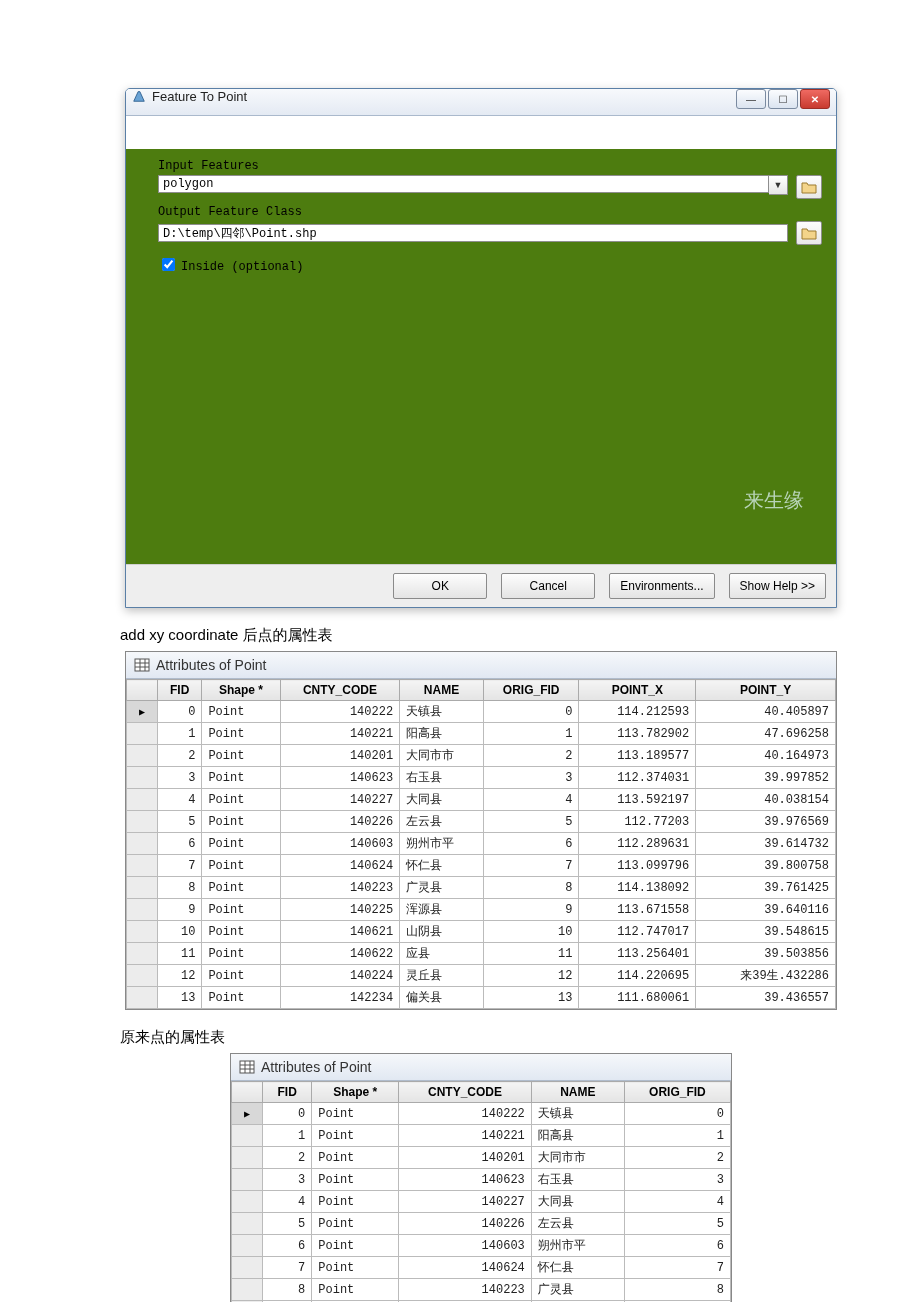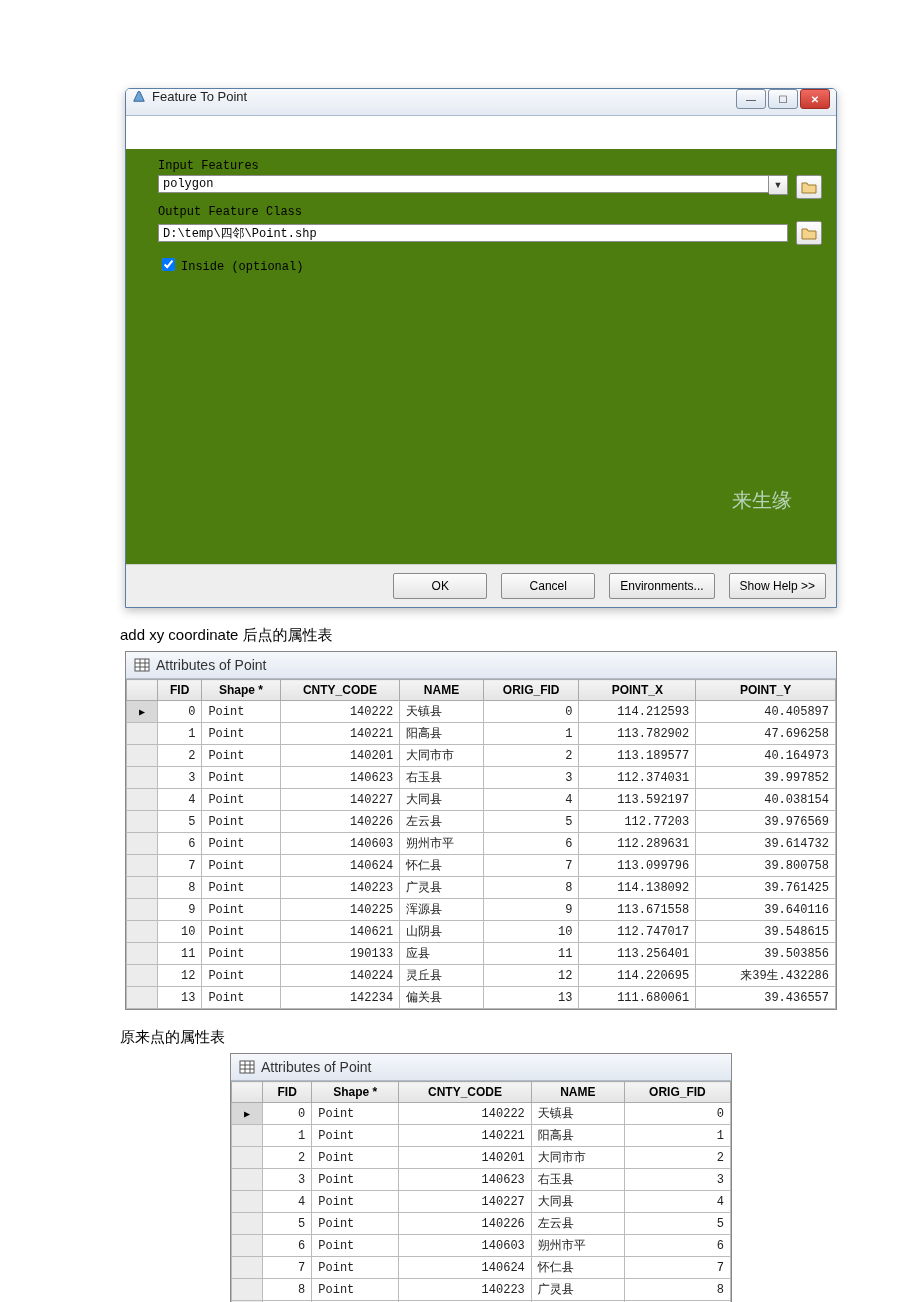--- a/index.html
+++ b/index.html
@@ -80,21 +80,21 @@
     margin-left:8px;
     border:1px solid #8e8e8e;
     border-radius:2px;
     background:linear-gradient(#fdfdfd,#e8e8e8);
     display:flex;align-items:center;justify-content:center;
   }
   .browse-btn svg{width:16px;height:14px;}
   .checkbox-row{margin-top:10px;font-family:"Courier New",monospace;font-size:12px;display:flex;align-items:flex-end;}
   .checkbox-row input{margin-right:6px;}
   .big-empty{height:280px;position:relative;}
-  .watermark1{position:absolute;right:30px;bottom:40px;color:#b8d4b8;font-size:20px;font-family:KaiTi,serif;}
+  .watermark1{position:absolute;right:18px;bottom:40px;color:#b8d4b8;font-size:20px;font-family:KaiTi,serif;}
   .button-row{
     display:flex;justify-content:flex-end;gap:14px;
     padding:8px 10px;
     background:#eeeeee;border-top:1px solid #d0d0d0;
   }
   .btn{
     min-width:72px;height:24px;
     border:1px solid #8a8a8a;border-radius:2px;
     background:linear-gradient(#fdfdfd,#e4e4e4);
     font-size:12px;
@@ -327,21 +327,21 @@
           <td class="num">140621</td>
           <td>山阴县</td>
           <td class="num">10</td>
           <td class="num">112.747017</td>
           <td class="num">39.548615</td>
         </tr>
         <tr>
           <td class="rowhead"></td>
           <td class="num">11</td>
           <td>Point</td>
-          <td class="num">190133</td>
+          <td class="num">140622</td>
           <td>应县</td>
           <td class="num">11</td>
           <td class="num">113.256401</td>
           <td class="num">39.503856</td>
         </tr>
         <tr>
           <td class="rowhead"></td>
           <td class="num">12</td>
           <td>Point</td>
           <td class="num">140224</td>

